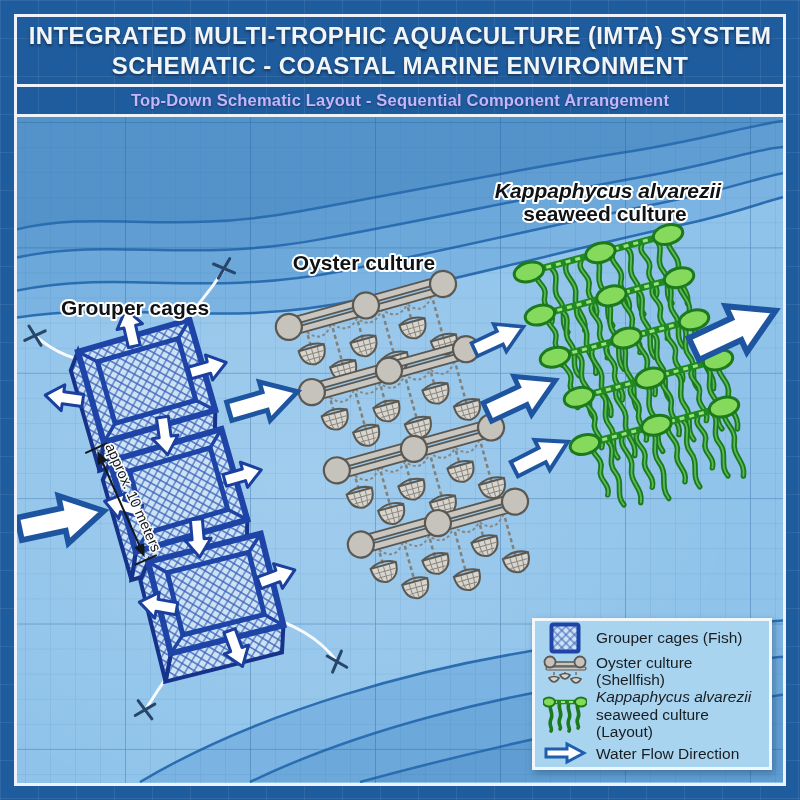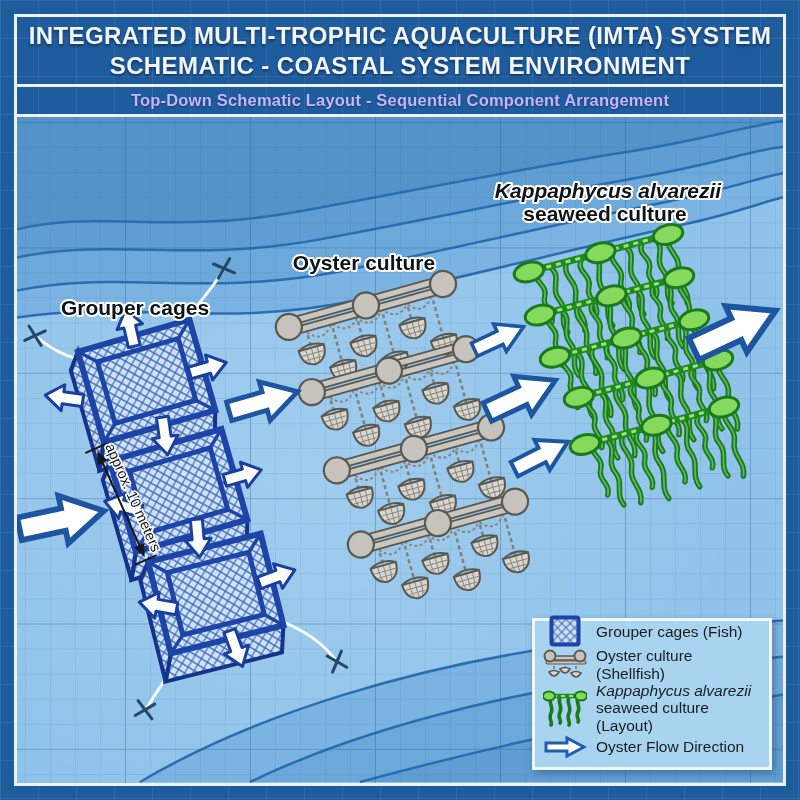--- a/index.html
+++ b/index.html
@@ -32,21 +32,21 @@
   .subtitle-text{
     color:#c4b5fd;font-weight:bold;font-size:16.5px;letter-spacing:.2px;
     text-shadow:0 1px 2px rgba(0,0,0,.4);white-space:nowrap;
   }
   .main-area{flex:1 1 auto;position:relative;}
   .main-area svg{display:block;width:100%;height:100%;}
   .legend{
     position:absolute;left:532px;top:618px;width:240px;height:152px;
     box-sizing:border-box;background:#a9d4f0;border:3px solid #f2f7fb;
     box-shadow:2px 3px 7px rgba(0,20,50,.3);
-    display:flex;flex-direction:column;justify-content:flex-end;
+    display:flex;flex-direction:column;justify-content:center;
     padding:7px 8px;z-index:5;
   }
   .legend-row{display:flex;align-items:center;gap:9px;}
   .legend-icon{flex:0 0 44px;display:flex;align-items:center;justify-content:center;}
   .legend-label{font-size:15.5px;color:#1a1d20;line-height:1.12;}
   .italic{font-style:italic;}
   .lg-block{display:block;}
   .svg-label{
     font-family:"Liberation Sans",sans-serif;font-weight:bold;
     fill:#0f1316;stroke:#ffffff;stroke-width:4px;paint-order:stroke;
@@ -57,21 +57,21 @@
     fill:#101418;stroke:#ffffff;stroke-width:3.2px;paint-order:stroke;stroke-linejoin:round;
   }
 </style>
 </head>
 <body>
 
 <div class="frame">
 
   <div class="title-box">
     <div class="title-line">INTEGRATED MULTI-TROPHIC AQUACULTURE (IMTA) SYSTEM</div>
-    <div class="title-line">SCHEMATIC - COASTAL SYSTEM ENVIRONMENT</div>
+    <div class="title-line">SCHEMATIC - COASTAL MARINE ENVIRONMENT</div>
   </div>
 
   <div class="subtitle-box">
     <div class="subtitle-text">Top-Down Schematic Layout - Sequential Component Arrangement</div>
   </div>
 
   <div class="main-area">
     <svg viewBox="17 120 766 664" preserveAspectRatio="none">
       <defs>
         <pattern id="mesh" width="7" height="7" patternUnits="userSpaceOnUse" patternTransform="rotate(45)">
@@ -303,15 +303,15 @@
       <span class="lg-block">seaweed culture (Layout)</span>
     </span>
   </div>
 
   <div class="legend-row">
     <span class="legend-icon">
       <svg width="44" height="26" viewBox="0 0 44 26">
         <path d="M3,9 H24 V4 L41,13 L24,22 V17 H3 Z" fill="#ffffff" stroke="#1d5fae" stroke-width="3" stroke-linejoin="miter"></path>
       </svg>
     </span>
-    <span class="legend-label">Oyster Flow Direction</span>
+    <span class="legend-label">Water Flow Direction</span>
   </div>
 </div>
 
 </body></html>

